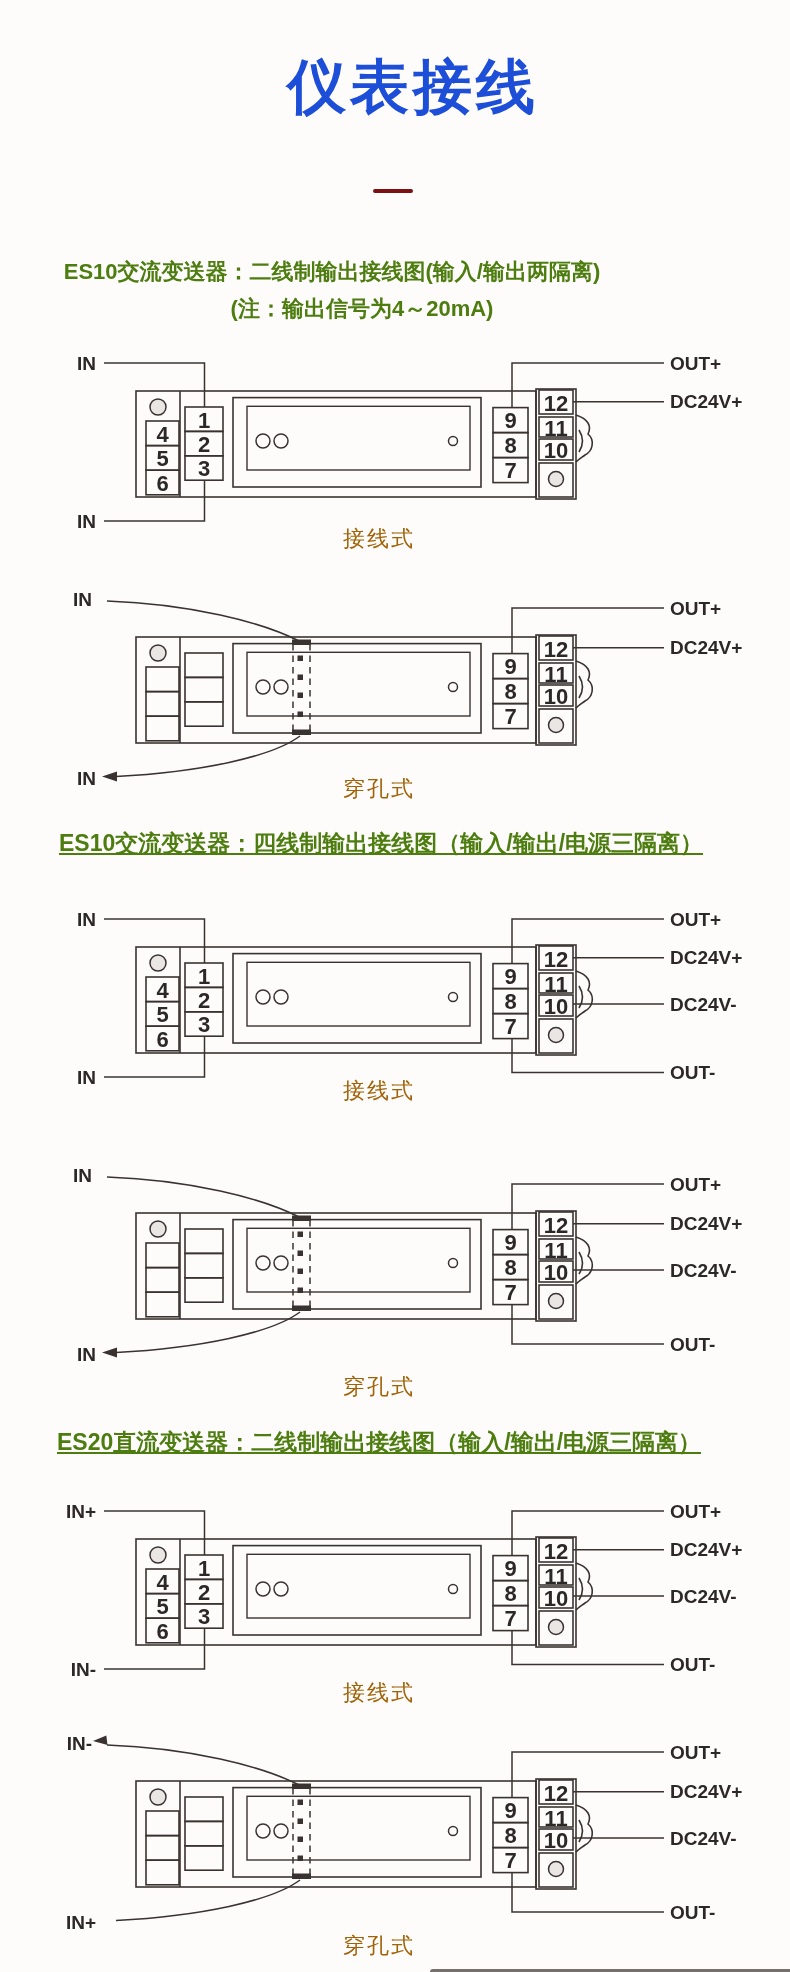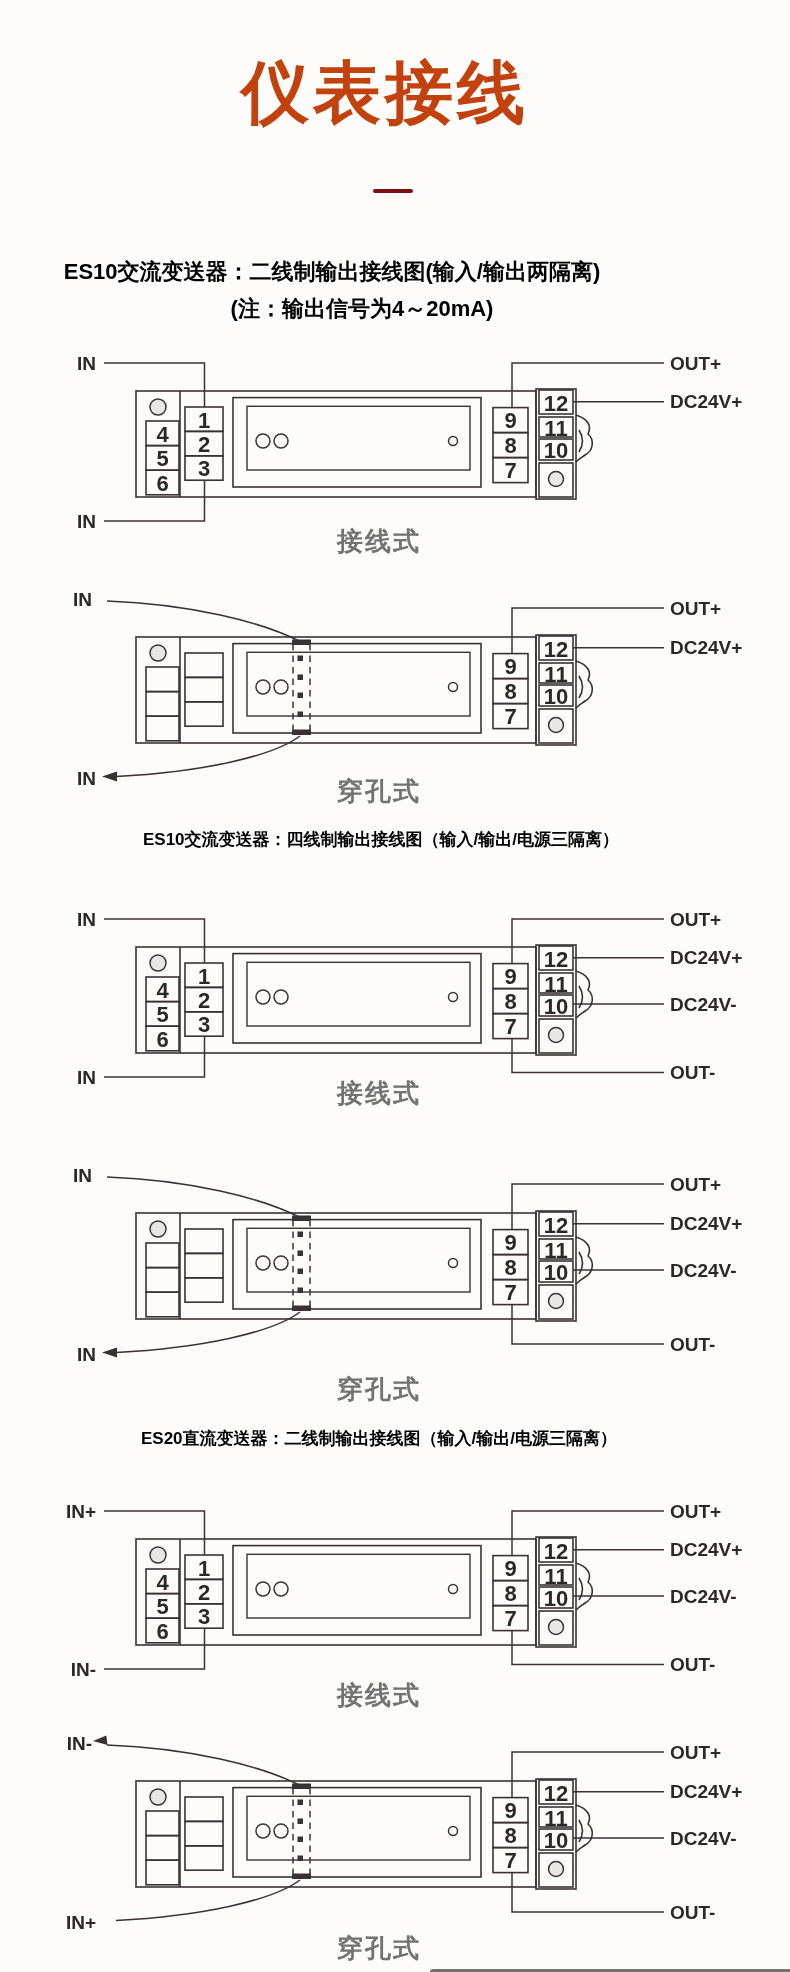--- a/index.html
+++ b/index.html
@@ -1,25 +1,25 @@
 <!DOCTYPE html>
 <html><head>
 <meta charset="utf-8">
 <style>
   html,body{margin:0;padding:0;}
   body{width:790px;height:1972px;position:relative;background:#fdfcfb;overflow:hidden;
        font-family:"Liberation Sans","DejaVu Sans",sans-serif;color:#2c2827;}
   .abs{position:absolute;}
-  .page-title{top:58px;left:385px;transform:translateX(-50%);font-size:68px;font-weight:900;
-       letter-spacing:4px;color:#c2410c;white-space:nowrap;line-height:1;}
+  .page-title{top:58px;left:413px;transform:translateX(-50%);font-size:59px;font-weight:900;
+       letter-spacing:4px;color:#1d4ed8;white-space:nowrap;line-height:1;}
   .accent-dash{left:373px;top:189px;width:40px;height:4px;background:#7d1012;border-radius:2px;}
-  .shead{transform:translateX(-50%);font-weight:700;color:#000000;white-space:nowrap;line-height:1.1;text-align:center;}
+  .shead{transform:translateX(-50%);font-weight:700;color:#4d7c0f;white-space:nowrap;line-height:1.1;text-align:center;}
   .shead.s1{font-size:22px;}
-  .shead.s2{font-size:17px;}
-  .caption{transform:translateX(-50%);font-size:26px;font-weight:700;color:#737373;
+  .shead.s2{font-size:23px;text-decoration:underline;}
+  .caption{transform:translateX(-50%);font-size:22px;font-weight:400;color:#a16207;
        letter-spacing:2px;white-space:nowrap;}
   svg.diagram{position:absolute;left:0;overflow:visible;}
   .bottom-edge{left:430px;top:1969px;width:360px;height:3px;background:#5d5755;opacity:.85;border-radius:3px 0 0 0;}
 </style>
 </head>
 <body>
 
 <div class="abs page-title">仪表接线</div>
 <div class="abs accent-dash"></div>
 

